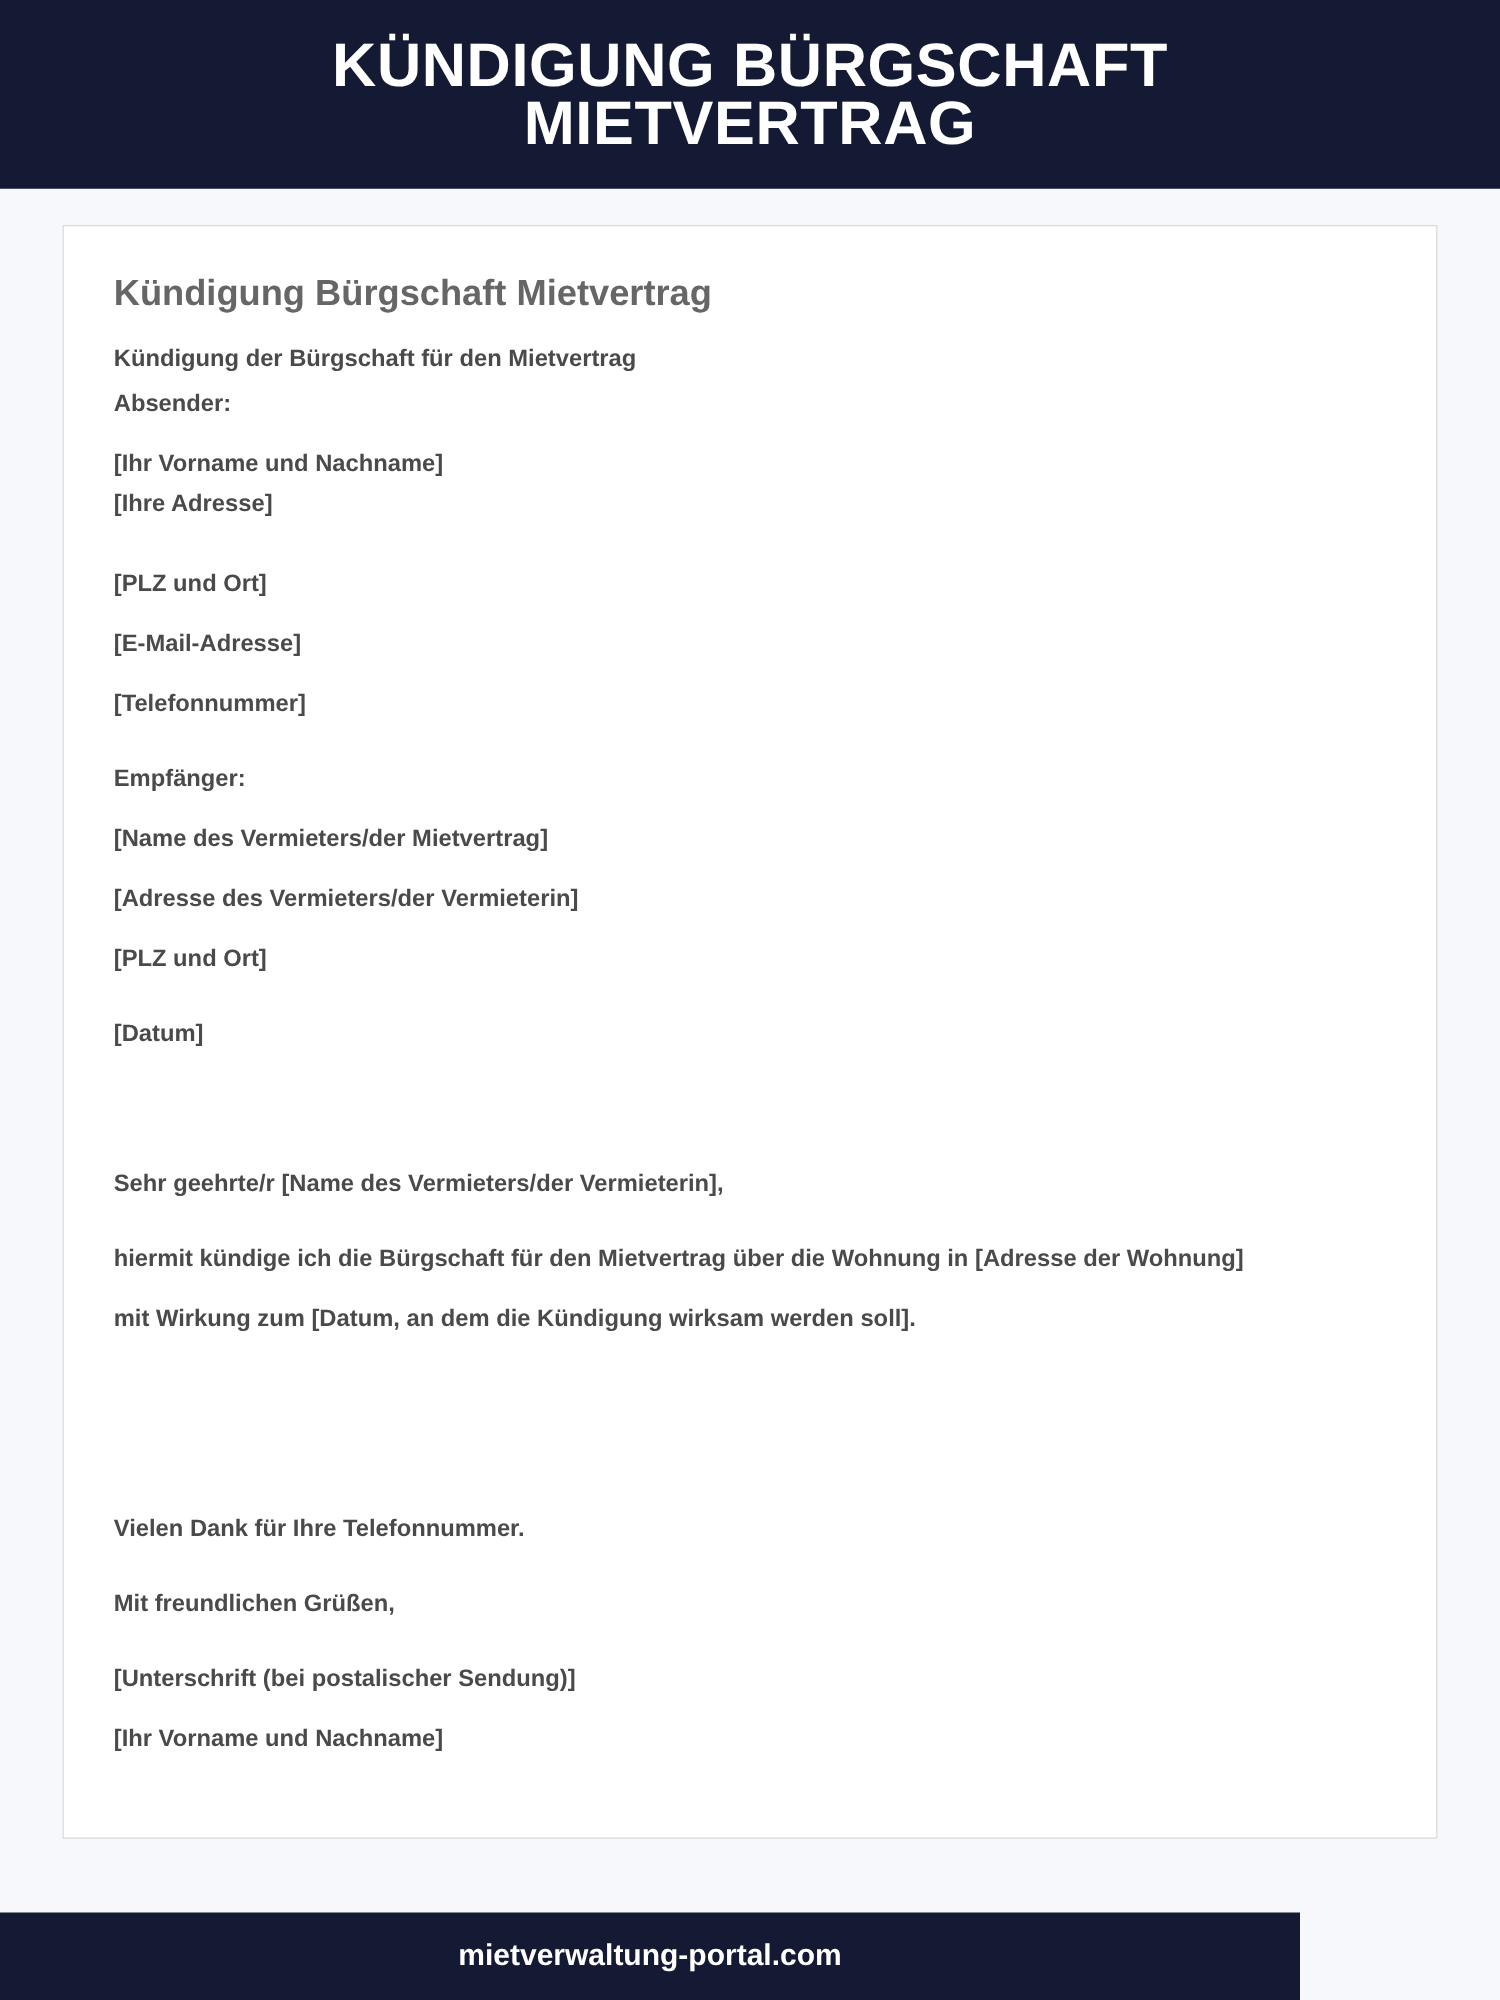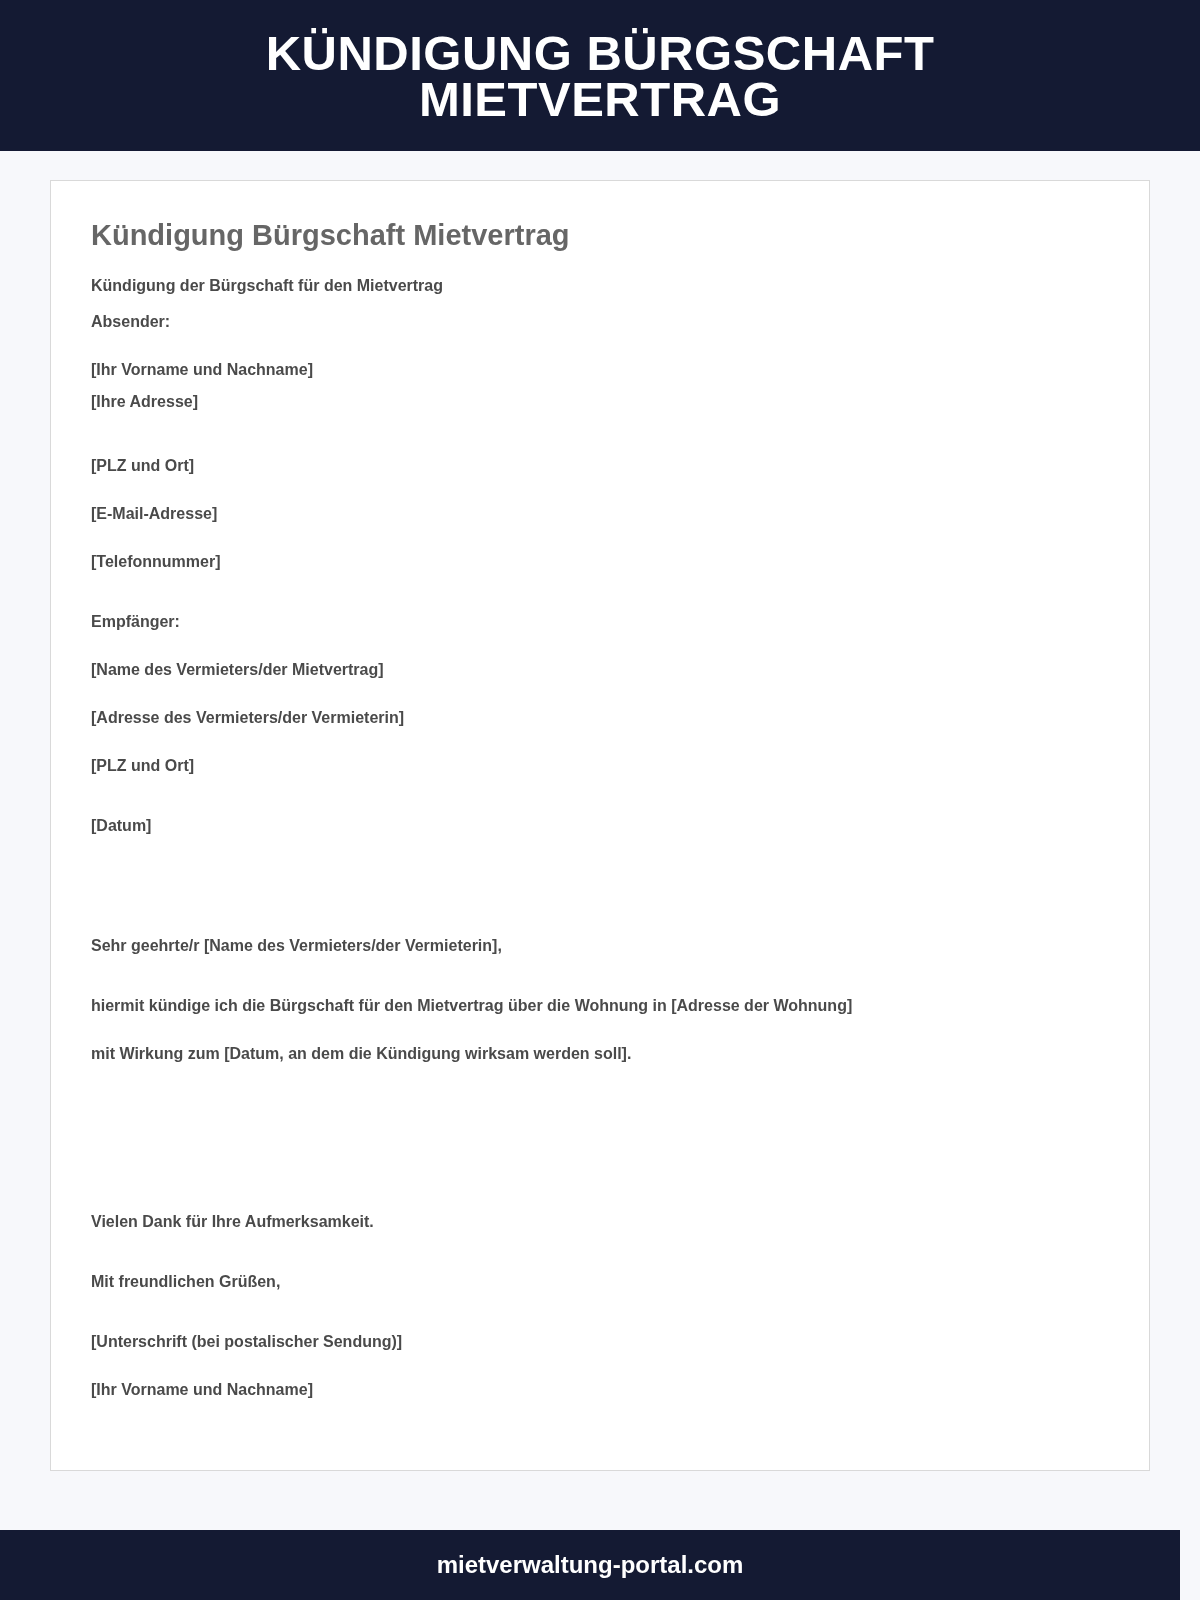--- a/index.html
+++ b/index.html
@@ -26,25 +26,25 @@
     background: #ffffff;
     border: 1px solid #d9d9d9;
     box-sizing: border-box;
   }
   .doc-title {
     position: absolute; left: 40px; top: 38px;
     margin: 0; color: #666666; font-size: 29px; font-weight: bold;
   }
   .line {
     position: absolute; left: 40px;
-    color: #4a4a4a; font-size: 16px; font-weight: bold;
+    color: #4a4a4a; font-size: 19px; font-weight: bold;
     white-space: nowrap; margin: 0;
   }
   .footer {
-    position: absolute; left: 0; top: 1530px; width: 1180px; height: 70px;
+    position: absolute; left: 0; top: 1530px; width: 1040px; height: 70px;
     background: #141a33;
     display: flex; align-items: center; justify-content: center;
   }
   .footer span { color: #ffffff; font-size: 24px; font-weight: bold; }
 </style>
 </head>
 <body>
 
 <div class="header">
   <h1>KÜNDIGUNG BÜRGSCHAFT MIETVERTRAG</h1>
@@ -60,21 +60,21 @@
   <p class="line" style="top:324px">[E-Mail-Adresse]</p>
   <p class="line" style="top:372px">[Telefonnummer]</p>
   <p class="line" style="top:432px">Empfänger:</p>
   <p class="line" style="top:480px">[Name des Vermieters/der Mietvertrag]</p>
   <p class="line" style="top:528px">[Adresse des Vermieters/der Vermieterin]</p>
   <p class="line" style="top:576px">[PLZ und Ort]</p>
   <p class="line" style="top:636px">[Datum]</p>
   <p class="line" style="top:756px">Sehr geehrte/r [Name des Vermieters/der Vermieterin],</p>
   <p class="line" style="top:816px">hiermit kündige ich die Bürgschaft für den Mietvertrag über die Wohnung in [Adresse der Wohnung]</p>
   <p class="line" style="top:864px">mit Wirkung zum [Datum, an dem die Kündigung wirksam werden soll].</p>
-  <p class="line" style="top:1032px">Vielen Dank für Ihre Aufmerksamkeit.</p>
+  <p class="line" style="top:1032px">Vielen Dank für Ihre Telefonnummer.</p>
   <p class="line" style="top:1092px">Mit freundlichen Grüßen,</p>
   <p class="line" style="top:1152px">[Unterschrift (bei postalischer Sendung)]</p>
   <p class="line" style="top:1200px">[Ihr Vorname und Nachname]</p>
 </div>
 
 <div class="footer">
   <span>mietverwaltung-portal.com</span>
 </div>
 
 </body></html>

